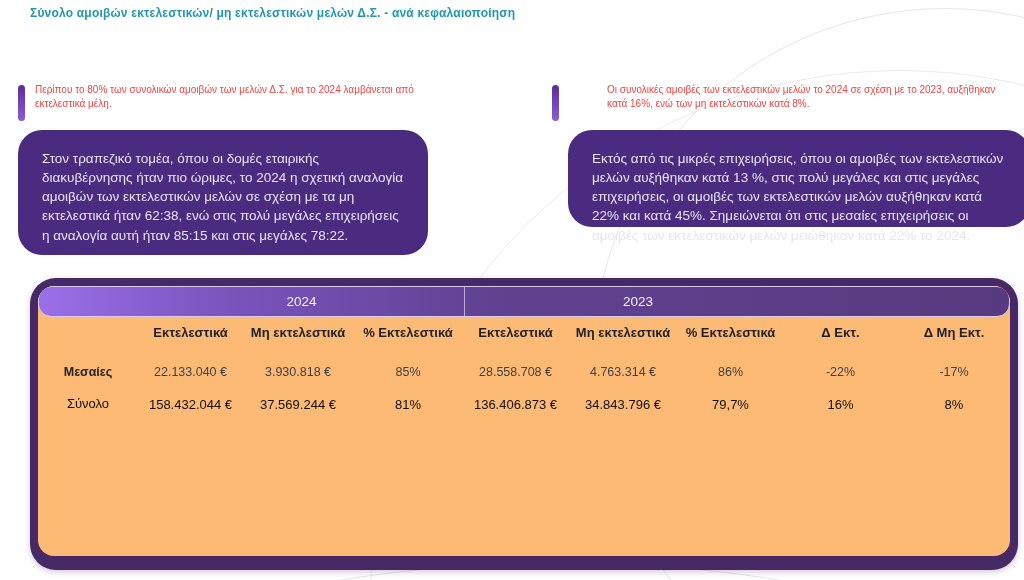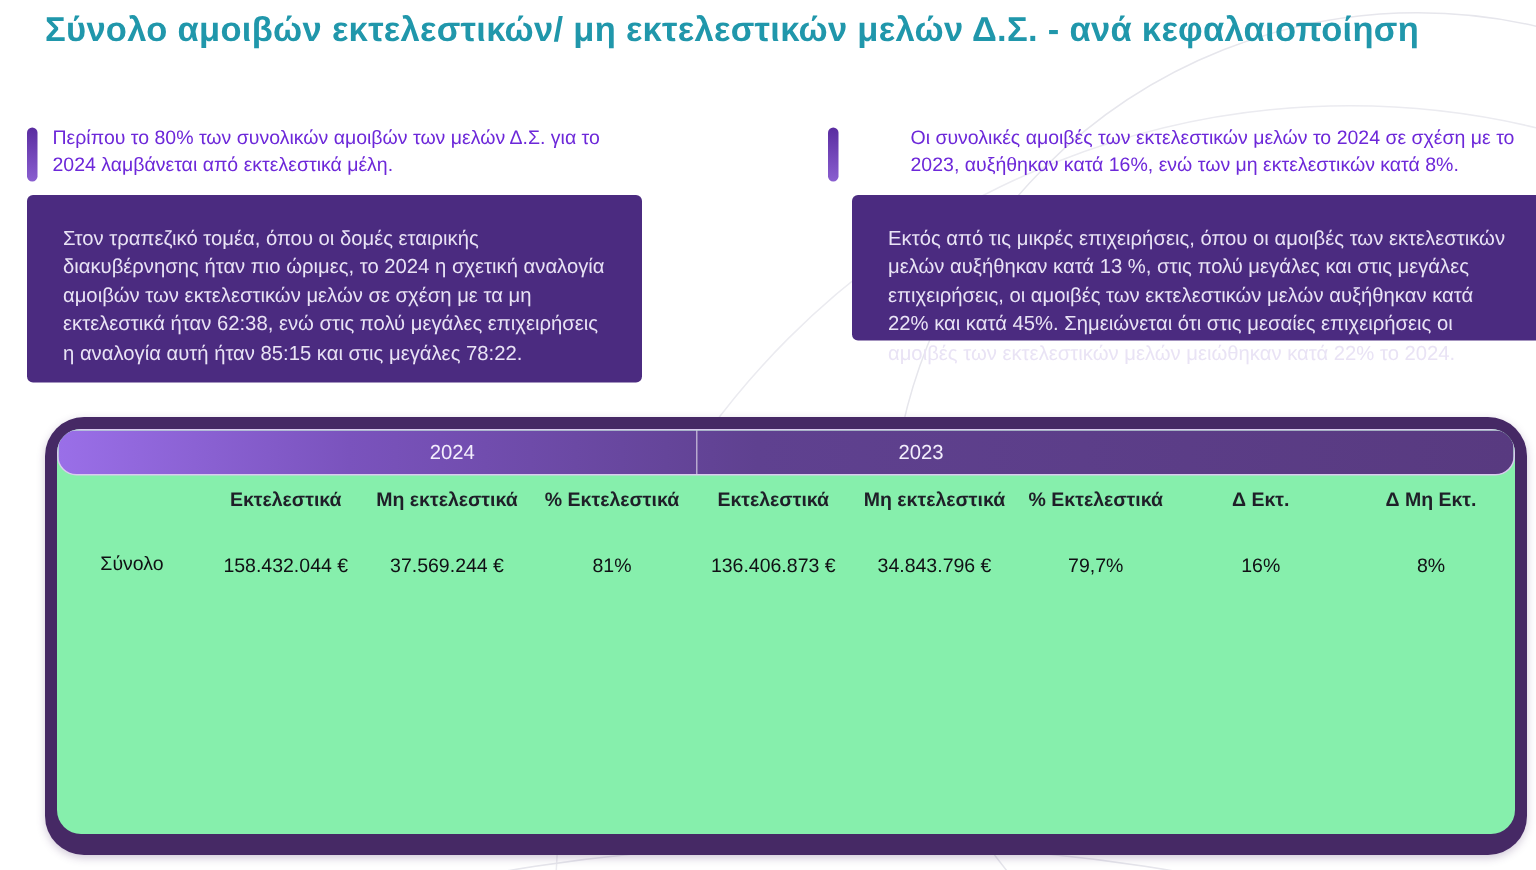--- a/index.html
+++ b/index.html
@@ -14,68 +14,68 @@
   
   .deco { position:absolute; border:1.5px solid #e6e6ec; border-radius:50%; z-index:0; }
   .deco-top-right { left:593px; top:8px; width:704px; height:704px; }
   .deco-mid { left:370px; top:70px; width:1060px; height:1060px; border-color:#ebebf0; }
   .deco-bottom { left:-140px; top:562px; width:1400px; height:700px; }
 
   .layer { position:relative; z-index:1; }
 
   .page-title {
     position:absolute; left:30px; top:6px; width:940px;
-    font-size:23px; font-weight:700; letter-spacing:.2px;
+    font-size:12px; font-weight:700; letter-spacing:.2px;
     color:var(--teal, #2097AB);
   }
 
   .callout { position:absolute; display:flex; align-items:flex-start; gap:10px; }
   .callout .bar {
     width:7px; height:36px; flex:0 0 7px; border-radius:4px;
     background:linear-gradient(180deg, var(--bar_purple,#5a2ca0), #8a5fd0);
     margin-top:2px;
   }
-  .callout p { font-size:13px; line-height:1.38; color:#6d28d9; font-weight:500; }
+  .callout p { font-size:10px; line-height:1.38; color:#ef4444; font-weight:500; }
   .callout-left  { left:18px;  top:83px; width:408px; }
   .callout-right { left:552px; top:83px; width:462px;gap:48px; }
 
   .hbox {
-    position:absolute; border-radius:4px;
+    position:absolute; border-radius:24px;
     background:var(--box_purple,#4B2B80);
     color:#e9e3f5; padding:19px 24px;
   }
   .hbox p { font-size:13.5px; line-height:1.42; }
   .hbox-left  { left:18px;  top:130px; width:410px; height:125px; }
   .hbox-right { left:568px; top:130px; width:462px; height:97px; }
 
   .table-card {
     position:absolute; left:30px; top:278px; width:988px; height:292px;
     background:var(--card_purple,#462965);
     border-radius:26px;
     padding:8px 8px 14px 8px;
     box-shadow:0 2px 6px rgba(70,41,101,.25);
   }
   .table-inner {
-    background:#86efac; border-radius:16px; height:100%;
+    background:#fdba74; border-radius:16px; height:100%;
     overflow:hidden; position:relative;
   }
   .year-band {
     position:relative; height:31px; border-radius:13px;
     border:1px solid #d9cbee;
     background:linear-gradient(90deg,
       var(--band_light,#9A6FE8) 0%, #7a53bd 20%,
       var(--band_mid,#5f4190) 48%, var(--band_dark,#583A80) 100%);
   }
   .year-band span {
     position:absolute; top:0; height:100%; display:flex;
     align-items:center; justify-content:center;
     color:#f3eefc; font-size:13.5px; font-weight:500;
   }
   .y2024 { left:100px; width:325px; }
-  .y2023 { left:415px; width:320px; }
+  .y2023 { left:439px; width:320px; }
   .band-divider {
     position:absolute; left:425px; top:0; bottom:0; width:1px;
     background:rgba(255,255,255,.55);
   }
 
   table { width:100%; border-collapse:collapse; table-layout:fixed; }
   td { text-align:center; font-size:12.5px; padding:7px 2px; vertical-align:middle; color:#3f3f46; }
   tr.subheader td { font-weight:700; color:#1f1f28; font-size:13px; padding:8px 2px 18px; }
   tr.stripe td { background:var(--stripe,#CEC4DE); }
   td.row-label { font-weight:700; color:#222229; line-height:1.15; }
@@ -140,20 +140,31 @@
             <td>Εκτελεστικά</td>
             <td>Μη εκτελεστικά</td>
             <td>% Εκτελεστικά</td>
             <td>Δ Εκτ.</td>
             <td>Δ Μη Εκτ.</td>
           </tr>
 
 
 
 
+          <tr>
+            <td class="row-label">Μεσαίες</td>
+            <td>22.133.040 €</td>
+            <td>3.930.818 €</td>
+            <td>85%</td>
+            <td>28.558.708 €</td>
+            <td>4.763.314 €</td>
+            <td>86%</td>
+            <td>-22%</td>
+            <td>-17%</td>
+          </tr>
 
 
           <tr class="total">
             <td class="row-label">Σύνολο</td>
             <td>158.432.044 €</td>
             <td>37.569.244 €</td>
             <td>81%</td>
             <td>136.406.873 €</td>
             <td>34.843.796 €</td>
             <td>79,7%</td>

